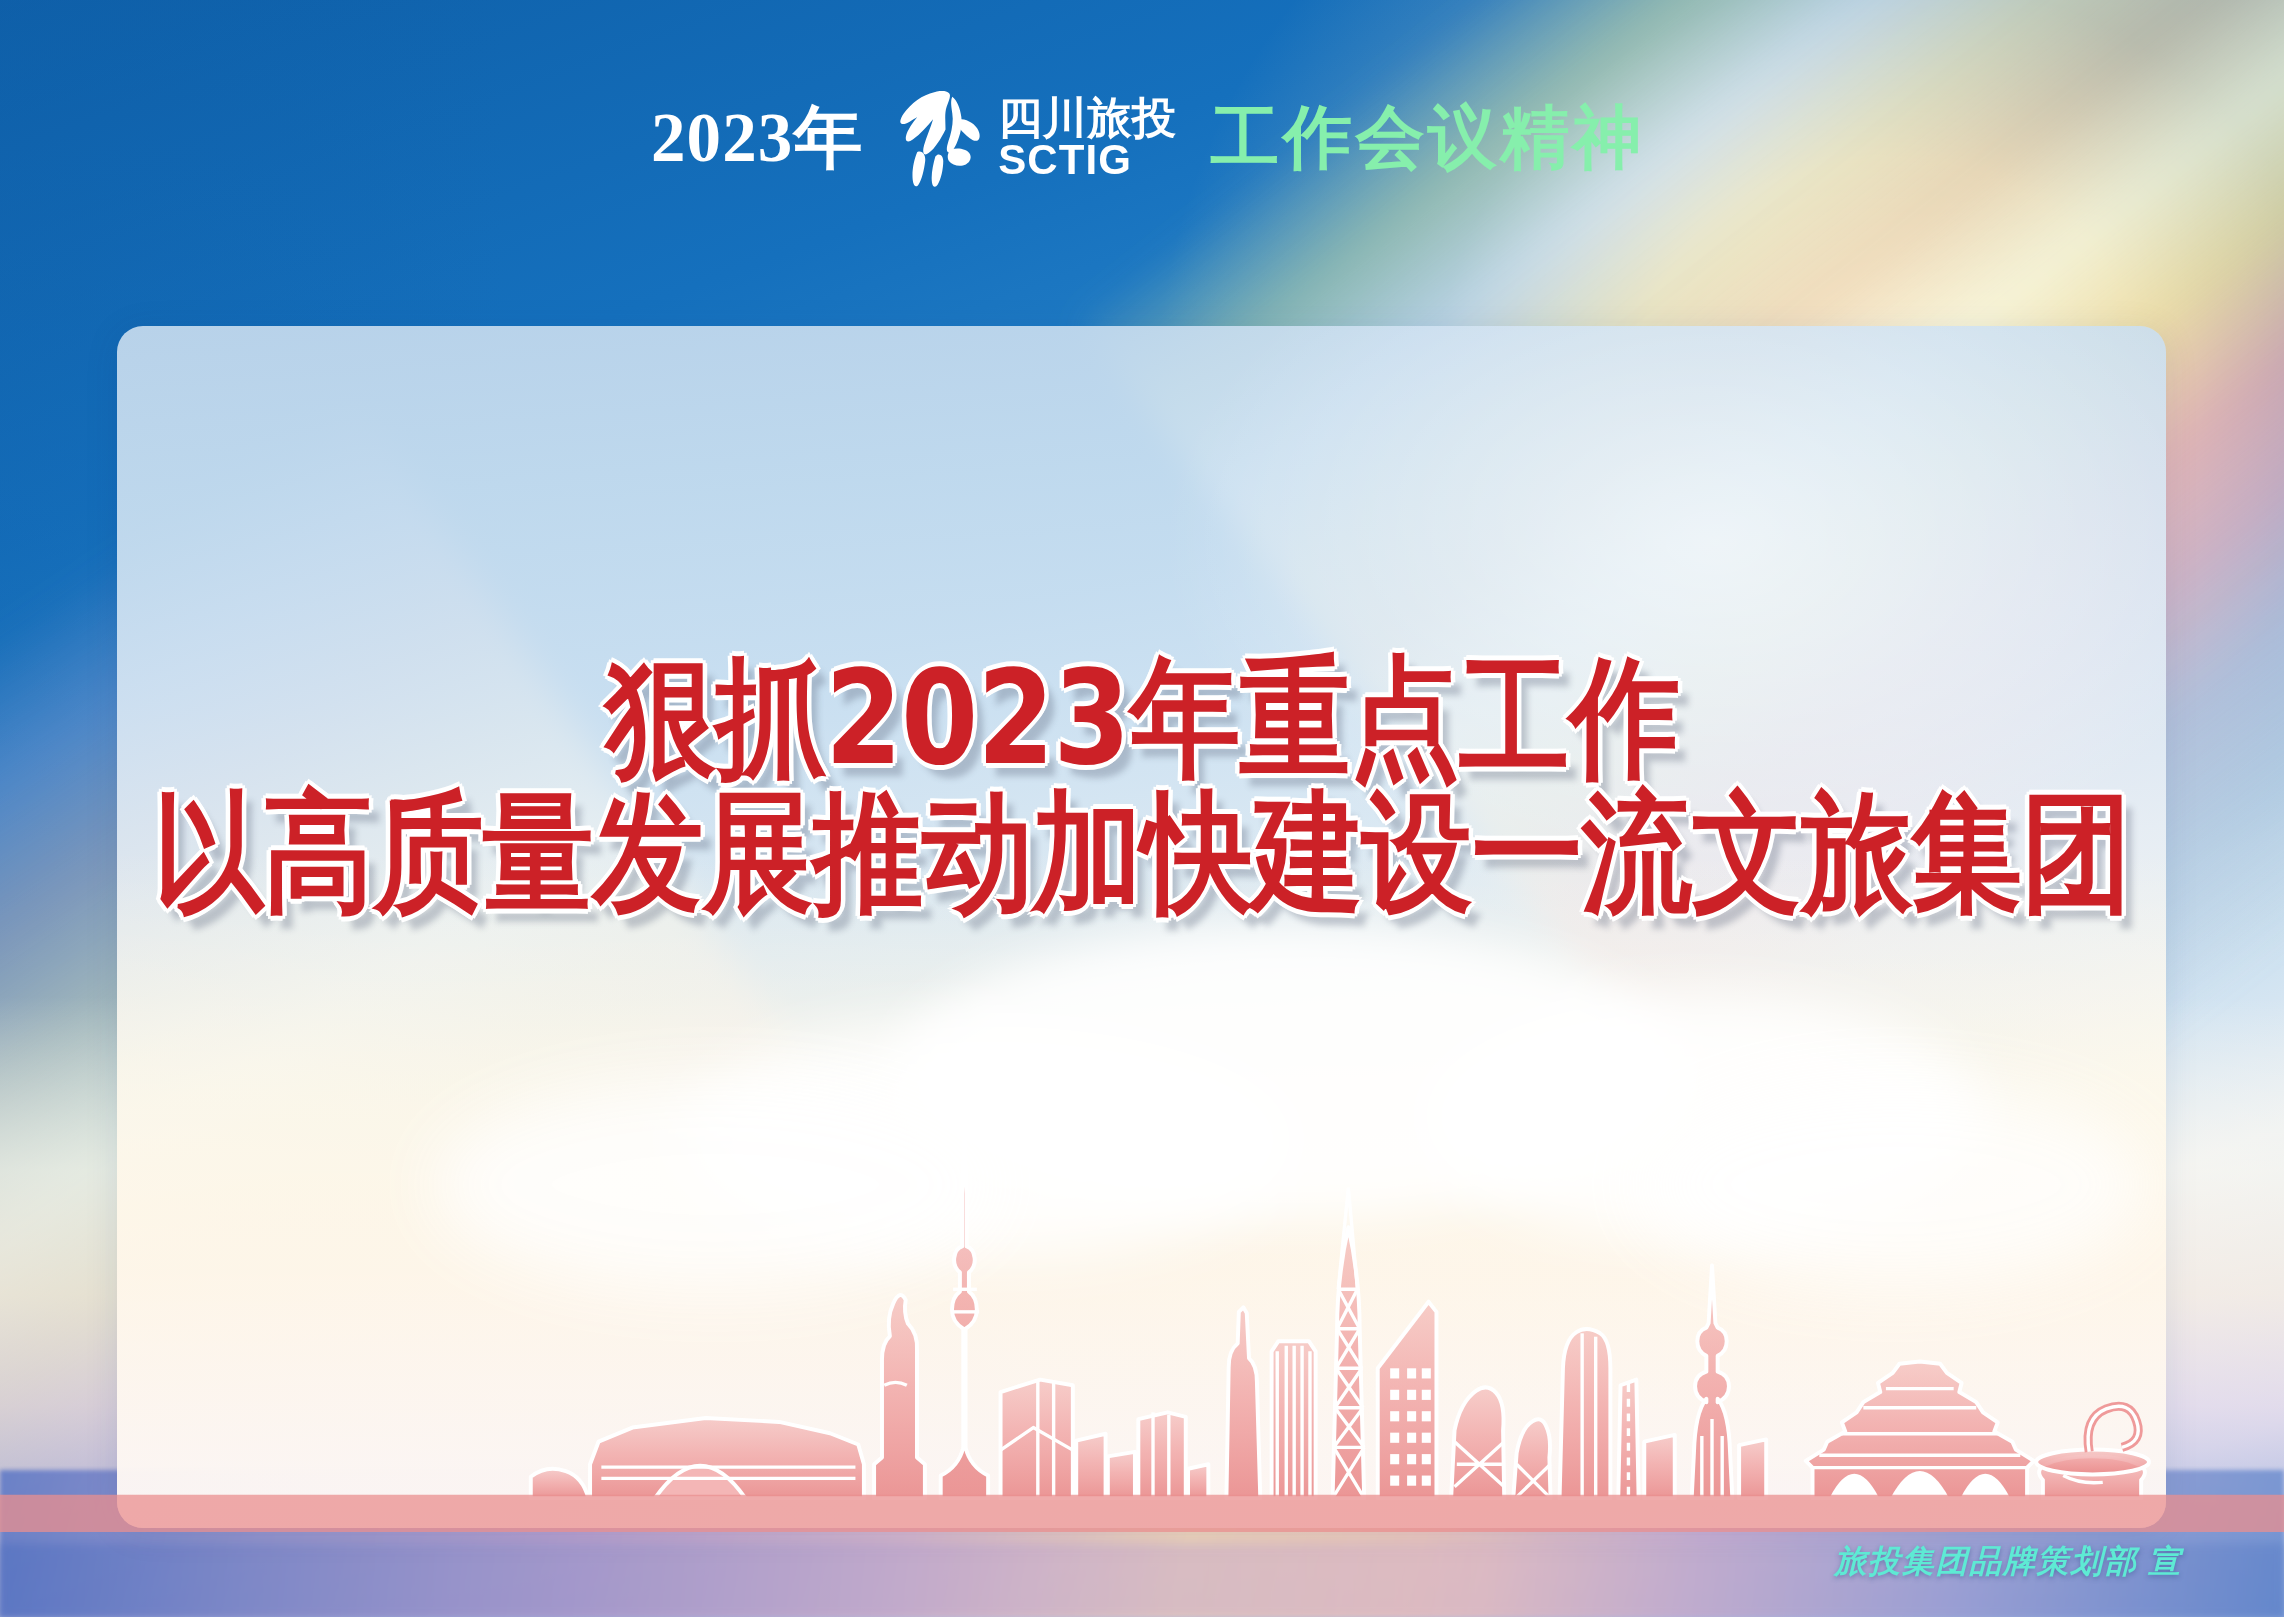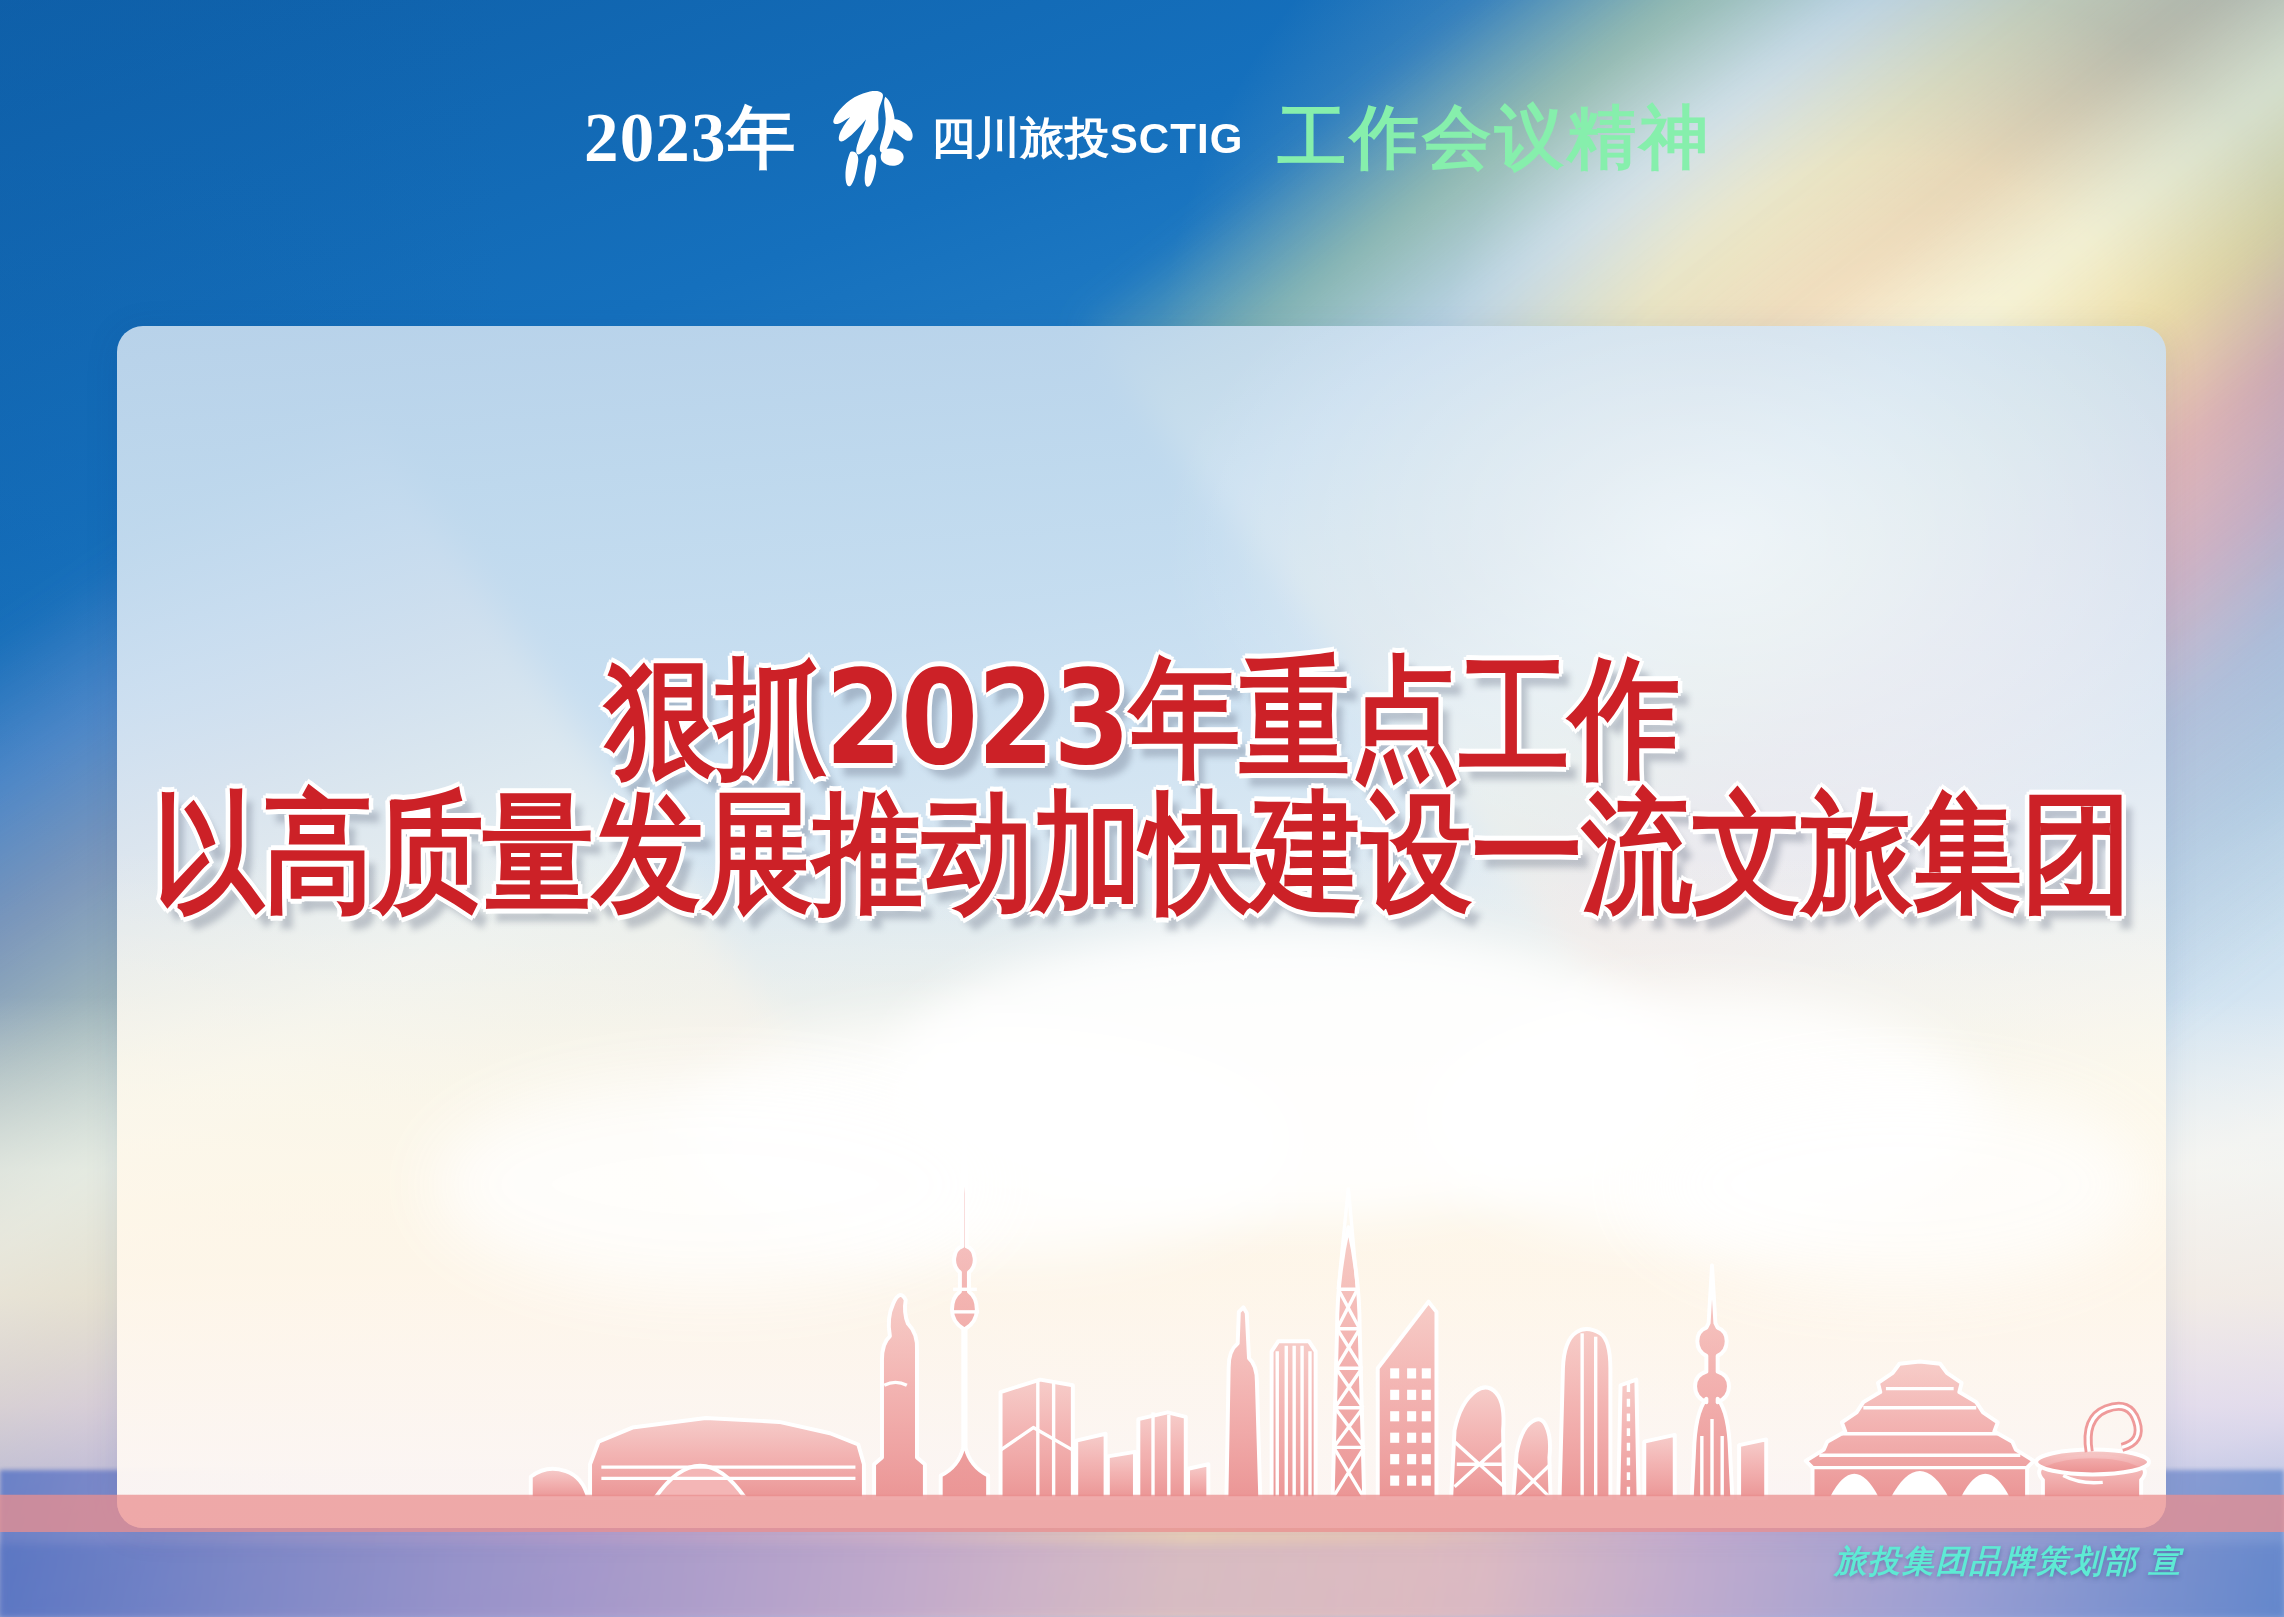--- a/index.html
+++ b/index.html
@@ -97,21 +97,21 @@
     z-index:40;
     margin-left:12px;
   }
   .header-year{
     font-family:"Liberation Serif","DejaVu Serif",serif;
     font-weight:700;color:#ffffff;font-size:69px;line-height:1;
     letter-spacing:1.1px;
   }
   .logo{display:flex;align-items:center;gap:14.7px;}
   .logo-mark{width:86px;height:96px;display:block;}
-  .logo-word{display:flex;flex-direction:row;align-items:flex-end;line-height:.96;}
+  .logo-word{display:flex;flex-direction:column;align-items:flex-start;line-height:.96;}
   .logo-cn{
     color:#fff;font-weight:700;font-size:44px;letter-spacing:0.6px;
     font-family:"Liberation Sans","DejaVu Sans",sans-serif;
   }
   .logo-en{
     color:#fff;font-weight:700;font-size:42px;letter-spacing:1.1px;
     font-family:Liberation Sans, sans-serif;
     margin-top:1.1px;
   }
   .header-tail{

